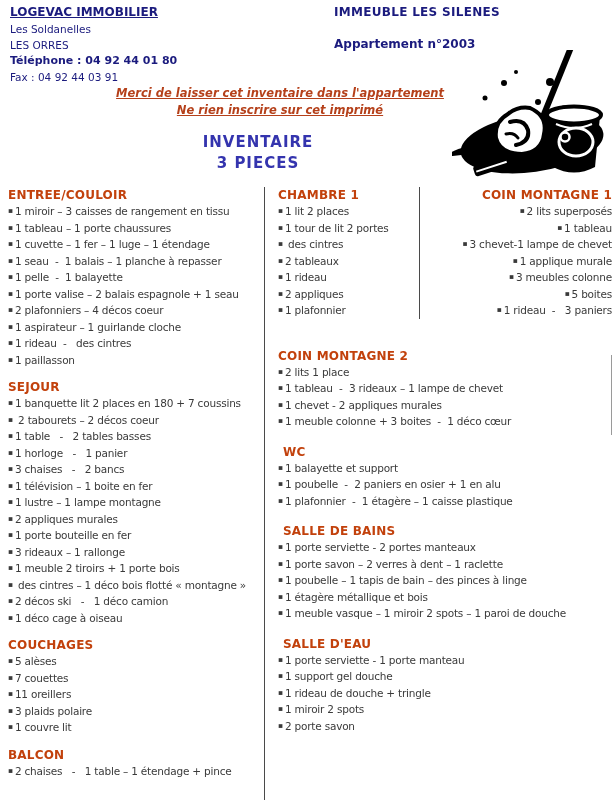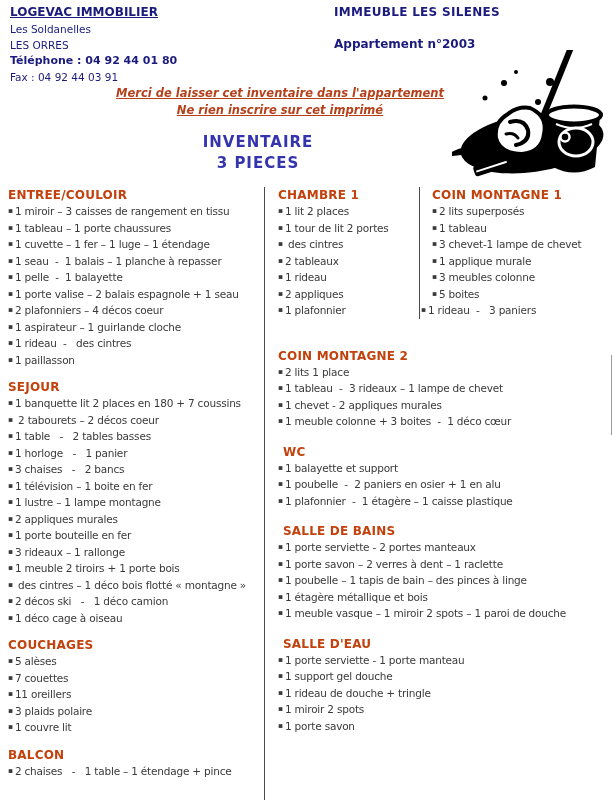--- a/index.html
+++ b/index.html
@@ -26,21 +26,21 @@
 
   
   .clipart{position:absolute;left:452px;top:50px;width:160px;height:135px;}
 
   
   .main{position:absolute;left:8px;top:187px;right:0;bottom:0;display:flex;}
   .col-left{width:257px;border-right:1px solid #4a4a4a;padding-right:2px;box-sizing:border-box;}
   .col-right{flex:1;padding-left:13px;min-width:0;}
   .row1{display:flex;margin-bottom:29px;}
   .cell-chambre{width:141px;flex:none;}
-  .cell-coin1{flex:1;border-left:1px solid #4a4a4a;padding-left:12px;min-width:0;}
+  .cell-coin1{flex:1;border-left:1px solid #4a4a4a;padding-left:12px;min-width:0;text-align:right;}
 
   .heading{font-size:12px;font-weight:bold;color:#c2410c;line-height:16px;letter-spacing:.2px;}
   .indent-heading .heading{padding-left:5px;}
   .item{font-size:10.5px;color:#3a3a3a;line-height:16.5px;letter-spacing:-0.2px;white-space:pre-wrap;}
   .bullet{font-size:7.5px;vertical-align:2px;margin-right:2px;color:#3a3a3a;}
   .sec{margin:0;}
   .m12{margin-top:11px;}
   .m14{margin-top:14px;}
   .cell-coin1 .item:last-child{margin-left:-11px;}
 
@@ -229,21 +229,21 @@
       </div>
 
       <div class="sec m14 indent-heading">
         <div class="heading">SALLE D'EAU</div>
         <div>
 
         <div class="item"><span class="bullet">▪</span><span>1 porte serviette - 1 porte manteau</span></div>
             <div class="item"><span class="bullet">▪</span><span>1 support gel douche</span></div>
             <div class="item"><span class="bullet">▪</span><span>1 rideau de douche + tringle</span></div>
             <div class="item"><span class="bullet">▪</span><span>1 miroir 2 spots</span></div>
-            <div class="item"><span class="bullet">▪</span><span>1 porte savon</span></div>
+            <div class="item"><span class="bullet">▪</span><span>2 porte savon</span></div>
           </div>
       </div>
 
     </div>
   </div>
 
   <div class="edge-line"></div>
 </div>
 
 </body></html>

